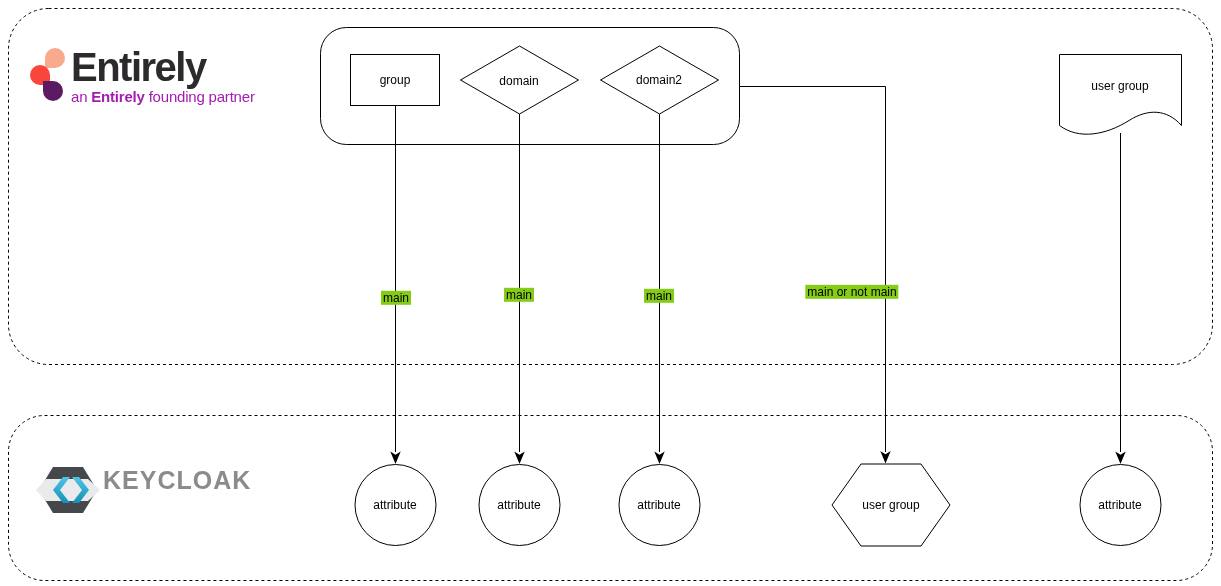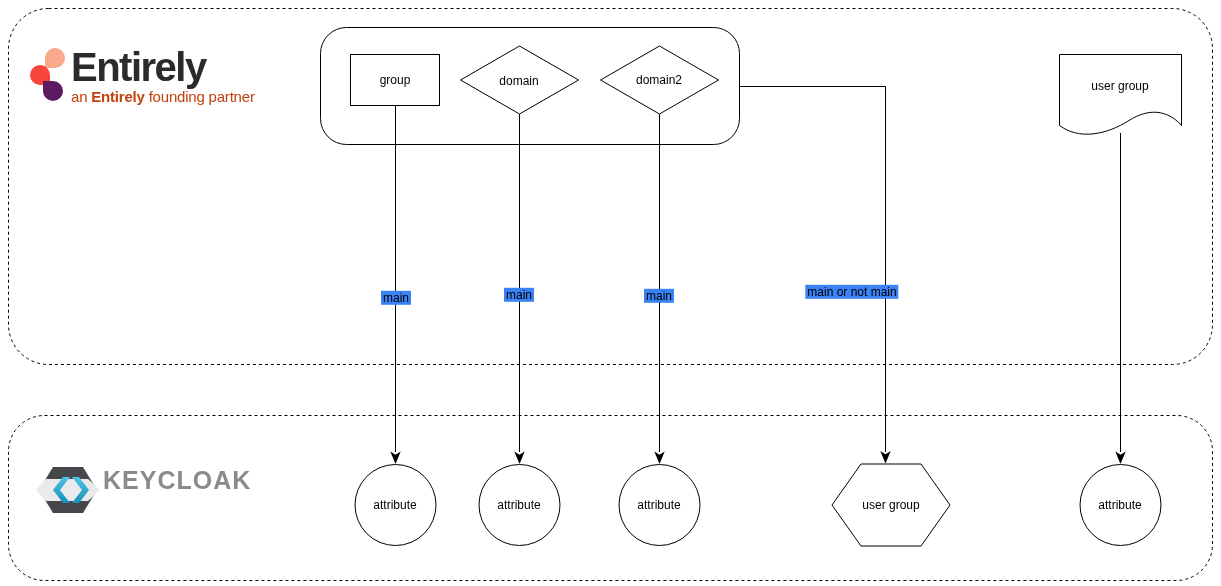--- a/index.html
+++ b/index.html
@@ -5,33 +5,33 @@
   html,body{margin:0;padding:0;background:#fff;}
   .canvas{
     position:relative;width:1221px;height:586px;background:#ffffff;
     font-family:"Liberation Sans","DejaVu Sans",sans-serif;overflow:hidden;
   }
   .canvas svg.layer{position:absolute;left:0;top:0;}
   .lbl{
     position:absolute;transform:translate(-50%,-50%);
     font-size:12px;color:#000;white-space:nowrap;text-align:center;line-height:1.2;
   }
-  .edge-lbl{background:#3b82f6;padding:0 2px;}
+  .edge-lbl{background:#84cc16;padding:0 2px;}
   
   .censhare-logo{position:absolute;left:30px;top:48px;display:flex;align-items:flex-start;}
   .cs-mark{position:relative;width:40px;height:54px;flex:0 0 auto;}
   .petal{position:absolute;width:20px;height:20px;}
   .petal.peach{left:15px;top:0;background:#F9A98C;border-radius:50% 50% 50% 0;}
   .petal.red{left:0;top:17px;background:#FA453D;border-radius:50% 50% 0 50%;}
   .petal.purple{left:13px;top:33px;background:#5C1A63;border-radius:0 50% 50% 50%;}
   .cs-text{margin-left:1px;}
   .cs-brand{
     font-size:40px;font-weight:700;color:#2D2A2E;letter-spacing:-1.5px;line-height:38px;
   }
-  .cs-tagline{font-size:15px;color:#c2410c;margin-top:2px;letter-spacing:-0.2px;}
+  .cs-tagline{font-size:15px;color:#a21caf;margin-top:2px;letter-spacing:-0.2px;}
   .cs-tagline b{font-weight:700;}
   
   .keycloak-logo{position:absolute;left:36px;top:466px;display:flex;}
   .kc-text{
     margin-left:3px;font-size:25px;font-weight:700;letter-spacing:1px;color:#898B8E;
   }
 </style>
 </head>
 <body>
 

